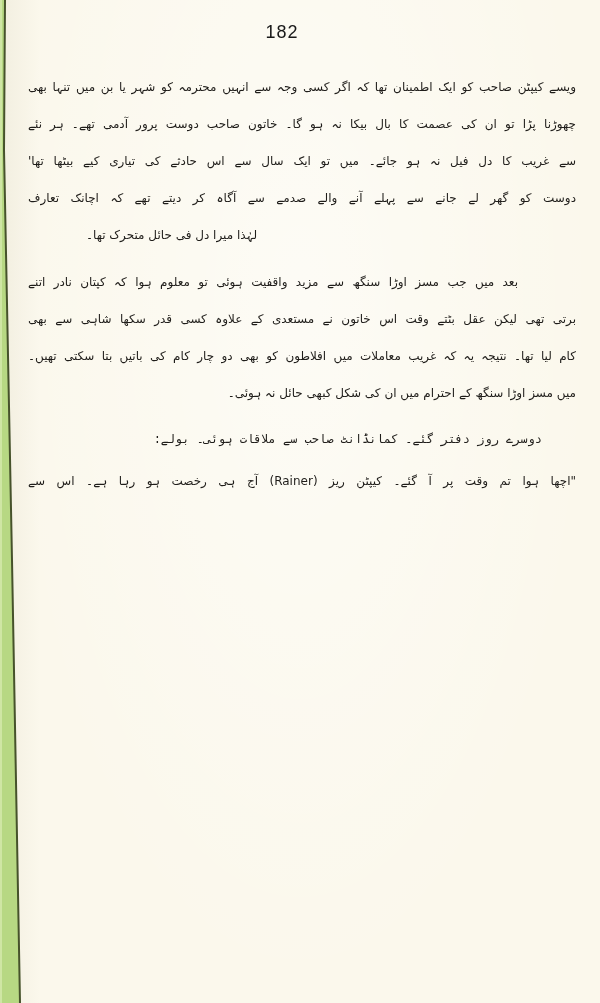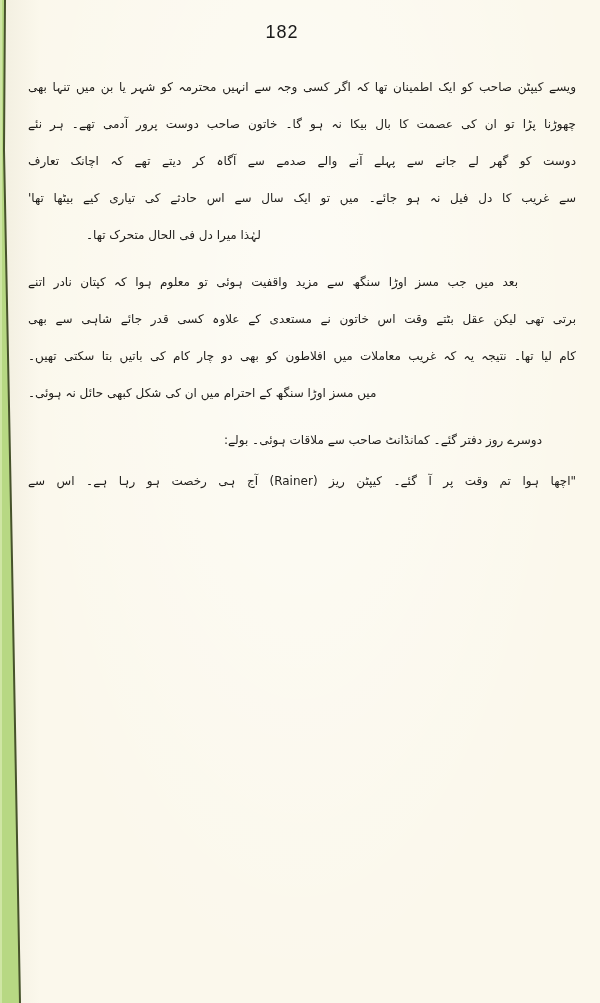--- a/index.html
+++ b/index.html
@@ -42,55 +42,55 @@
     letter-spacing: 1px;
     color: #181818;
   }
   .text-blocks {
     position: relative;
     z-index: 3;
     margin: 26px 24px 0 28px;
     direction: rtl;
   }
   .block { margin: 0 0 10px 0; }
-  .block-single { margin-bottom: 4px; }
+  .block-single { margin-bottom: 4px; font-family: Liberation Mono, monospace; }
   .line {
     font-size: 12px;
     line-height: 37px;
     white-space: normal;
   }
   .align-justify { text-align: justify; text-align-last: justify; }
   .align-right   { text-align: right; }
   .align-left    { text-align: left; }
-  .align-center  { text-align: left; }
+  .align-center  { text-align: right; }
 </style>
 </head>
 <body>
 
 <div class="paper"></div>
 
 <svg class="cover-strip" width="26" height="1003" viewBox="0 0 26 1003" aria-hidden="true">
   <polygon points="0,0 5,0 4,150 12,560 20,1003 0,1003" fill="#b7d883"></polygon>
   <polygon points="0,0 2,0 2,1003 0,1003" fill="#cfe6a4"></polygon>
   <polyline points="5,0 4,150 12,560 20,1003" fill="none" stroke="#46522b" stroke-width="2"></polyline>
 </svg>
 
 <div class="page-number">182</div>
 
 <div class="text-blocks">
     <div class="block block-para">
       <div class="line align-justify">ویسے کیپٹن صاحب کو ایک اطمینان تھا کہ اگر کسی وجہ سے انہیں محترمہ کو شہر یا بن میں تنہا بھی</div>
       <div class="line align-justify">چھوڑنا پڑا تو ان کی عصمت کا بال بیکا نہ ہو گا۔ خاتون صاحب دوست پرور آدمی تھے۔ ہر نئے</div>
+      <div class="line align-justify">سے غریب کا دل فیل نہ ہو جائے۔ میں تو ایک سال سے اس حادثے کی تیاری کیے بیٹھا تھا'</div>
       <div class="line align-justify">دوست کو گھر لے جانے سے پہلے آنے والے صدمے سے آگاہ کر دیتے تھے کہ اچانک تعارف</div>
-      <div class="line align-justify">سے غریب کا دل فیل نہ ہو جائے۔ میں تو ایک سال سے اس حادثے کی تیاری کیے بیٹھا تھا'</div>
-      <div class="line align-left" style="padding-left: 58px;">لہٰذا میرا دل فی الحال متحرک تھا۔</div>
+      <div class="line align-left" style="padding-left: 58px;">لہٰذا میرا دل فی حائل متحرک تھا۔</div>
     </div>
     <div class="block block-para">
       <div class="line align-justify" style="padding-right: 58px;">بعد میں جب مسز اوڑا سنگھ سے مزید واقفیت ہوئی تو معلوم ہوا کہ کپتان نادر اتنے</div>
-      <div class="line align-justify">برتی تھی لیکن عقل بٹتے وقت اس خاتون نے مستعدی کے علاوہ کسی قدر جائے شاہی سے بھی</div>
+      <div class="line align-justify">برتی تھی لیکن عقل بٹتے وقت اس خاتون نے مستعدی کے علاوہ کسی قدر سکھا شاہی سے بھی</div>
       <div class="line align-justify">کام لیا تھا۔ نتیجہ یہ کہ غریب معاملات میں افلاطون کو بھی دو چار کام کی باتیں بتا سکتی تھیں۔</div>
       <div class="line align-center">میں مسز اوڑا سنگھ کے احترام میں ان کی شکل کبھی حائل نہ ہوئی۔</div>
     </div>
     <div class="block block-para block-single">
       <div class="line align-right" style="padding-right: 34px;">دوسرے روز دفتر گئے۔ کمانڈانٹ صاحب سے ملاقات ہوئی۔ بولے:</div>
     </div>
     <div class="block block-para">
       <div class="line align-justify">"اچھا ہوا تم وقت پر آ گئے۔ کیپٹن ریز (Rainer) آج ہی رخصت ہو رہا ہے۔ اس سے</div>
     </div>
   </div>

